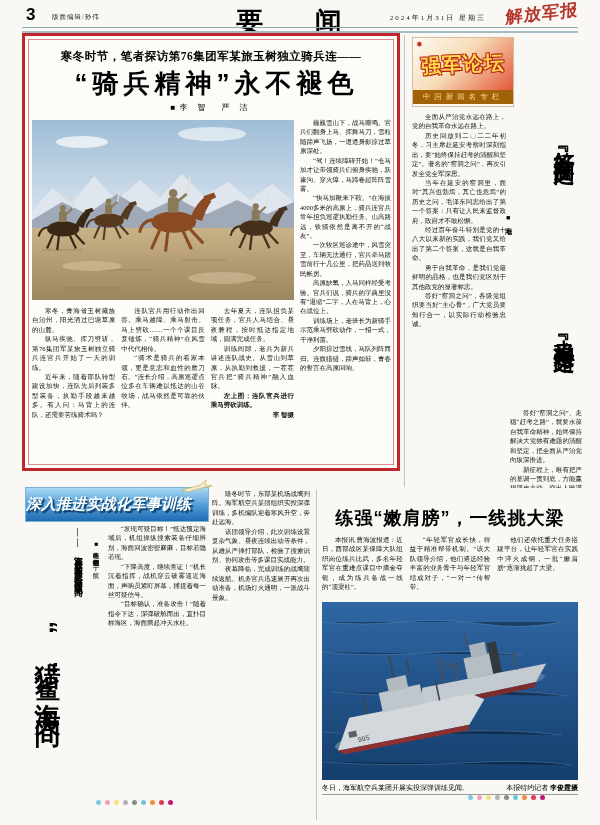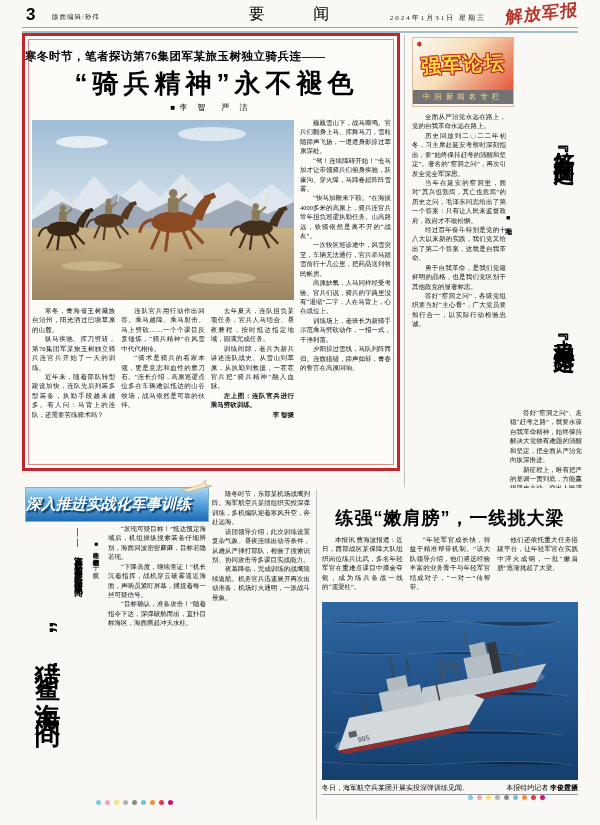--- a/index.html
+++ b/index.html
@@ -4,31 +4,31 @@
 <style>
   html,body{margin:0;padding:0;}
   body{background:#e8e6e0;font-family:"Liberation Serif","DejaVu Serif",serif;}
   .page{position:relative;width:600px;height:825px;background:#faf8f4;overflow:hidden;margin:0 auto;
         -webkit-font-smoothing:antialiased;}
 
   
   .hdr{position:absolute;left:22px;right:22px;top:4px;height:22px;}
   .hdr-pagenum{position:absolute;left:4px;top:1px;font-size:17px;font-weight:bold;font-family:"Liberation Sans","DejaVu Sans",sans-serif;}
   .hdr-edition{position:absolute;left:30px;top:9px;font-size:6.5px;color:#222;letter-spacing:1px;}
-  .hdr-section{position:absolute;left:50%;top:0;transform:translateX(-50%);font-size:16px;font-weight:normal;
+  .hdr-section{position:absolute;left:50%;top:0;transform:translateX(-50%);font-size:27px;font-weight:bold;
                letter-spacing:22px;white-space:nowrap;font-family:"Liberation Sans","DejaVu Sans",sans-serif;}
   .hdr-date{position:absolute;right:92px;top:9px;font-size:7px;letter-spacing:2px;color:#222;}
   .hdr-masthead{position:absolute;right:0;top:-2px;font-size:17px;font-weight:bold;color:#b5342c;
                 transform:skewX(-8deg) rotate(-6deg);letter-spacing:1px;}
   .hdr-rule{position:absolute;left:0;right:0;top:27px;height:3px;border-top:1px solid #8fa9b4;border-bottom:2px solid #a4bcc6;}
 
   
   .main-box{position:absolute;left:22px;top:33px;width:372px;height:432px;border:3px solid #bf272c;
             outline:1px solid #d98a8a;outline-offset:-7px;background:#fdfcf9;}
-  .main-kicker{position:absolute;left:0;right:0;top:13px;text-align:left;font-size:11.5px;font-weight:bold;letter-spacing:0.5px;}
+  .main-kicker{position:absolute;left:0;right:0;top:13px;text-align:center;font-size:11.5px;font-weight:bold;letter-spacing:0.5px;}
   .main-title{position:absolute;left:0;right:0;top:30px;text-align:center;font-size:26px;font-weight:bold;letter-spacing:5px;
               font-family:"Liberation Sans","DejaVu Sans",sans-serif;padding-left:11px;}
   .main-byline{position:absolute;left:0;right:0;top:66px;text-align:center;font-size:8px;letter-spacing:4px;}
   .main-photo{position:absolute;left:7px;top:84px;width:262px;height:180px;background:#b9cdde;overflow:hidden;}
   .main-rightcol{position:absolute;left:275px;top:82px;width:91px;height:344px;overflow:hidden;}
   .main-bottomcols{position:absolute;left:7px;top:270px;width:262px;height:156px;column-count:3;column-gap:6px;overflow:hidden;}
 
   
   .small{font-size:6.5px;line-height:1.45;color:#111;text-align:justify;}
   .para{margin:0;text-indent:2em;}
@@ -37,21 +37,21 @@
 
   
   .vrule{position:absolute;width:1px;background:#c2c2c2;}
   .forum-logo{position:absolute;left:412px;top:37px;width:100px;height:68px;border:1px solid #d9b9a0;}
   .forum-logo-top{position:relative;height:52px;background:linear-gradient(135deg,#fdfaf4 0%,#f6ddb7 45%,#e4573a 100%);
                   display:flex;align-items:center;justify-content:center;overflow:hidden;}
   .forum-logo-title{font-size:20px;font-weight:bold;color:#ffd94a;transform:rotate(-3deg);letter-spacing:1px;
                     font-family:"Liberation Sans","DejaVu Sans",sans-serif;
                     text-shadow:1px 1px 0 #b32013,-1px -1px 0 #c83323,1px -1px 0 #b32013,-1px 1px 0 #b32013;}
   .forum-logo-star{position:absolute;left:3px;top:2px;font-size:8px;color:#c32a1a;}
-  .forum-logo-strip{height:14px;background:#737373;color:#ffd98a;font-size:7.5px;letter-spacing:4px;
+  .forum-logo-strip{height:14px;background:#a16207;color:#ffd98a;font-size:7.5px;letter-spacing:4px;
                     display:flex;align-items:center;justify-content:center;font-family:"Liberation Sans","DejaVu Sans",sans-serif;}
   .forum-leftcol{position:absolute;left:412px;top:112px;width:94px;height:378px;overflow:hidden;}
   .vtext{writing-mode:vertical-rl;}
   .forum-h1{position:absolute;left:514px;top:52px;width:64px;height:182px;font-size:21px;font-weight:bold;letter-spacing:2px;
             text-align:center;font-family:"Liberation Sans","DejaVu Sans",sans-serif;}
   .forum-h2{position:absolute;left:514px;top:240px;width:64px;height:182px;font-size:21px;font-weight:bold;letter-spacing:2px;
             text-align:center;font-family:"Liberation Sans","DejaVu Sans",sans-serif;}
   .forum-byline{position:absolute;left:502px;top:214px;width:11px;height:60px;font-size:7px;}
   .forum-bottom{position:absolute;left:510px;top:408px;width:72px;height:80px;overflow:hidden;}
 

